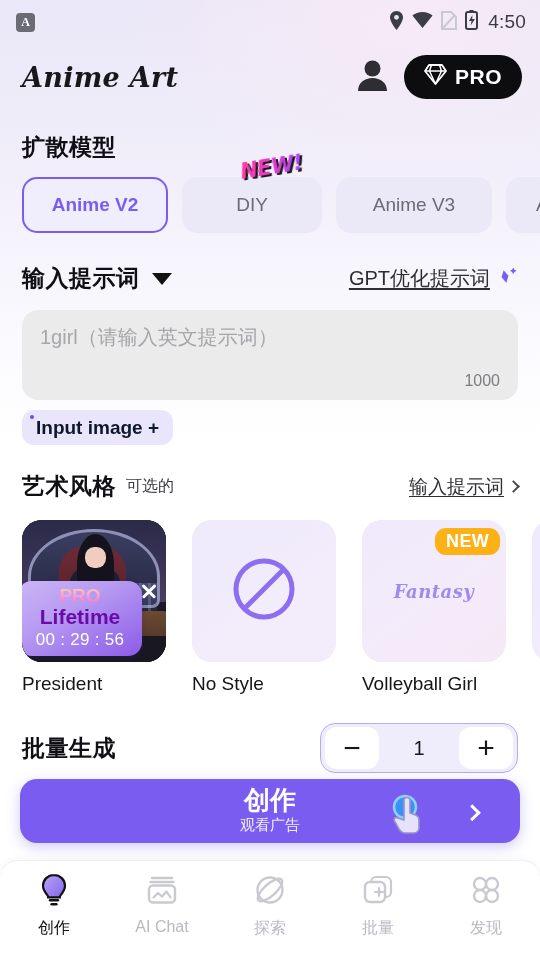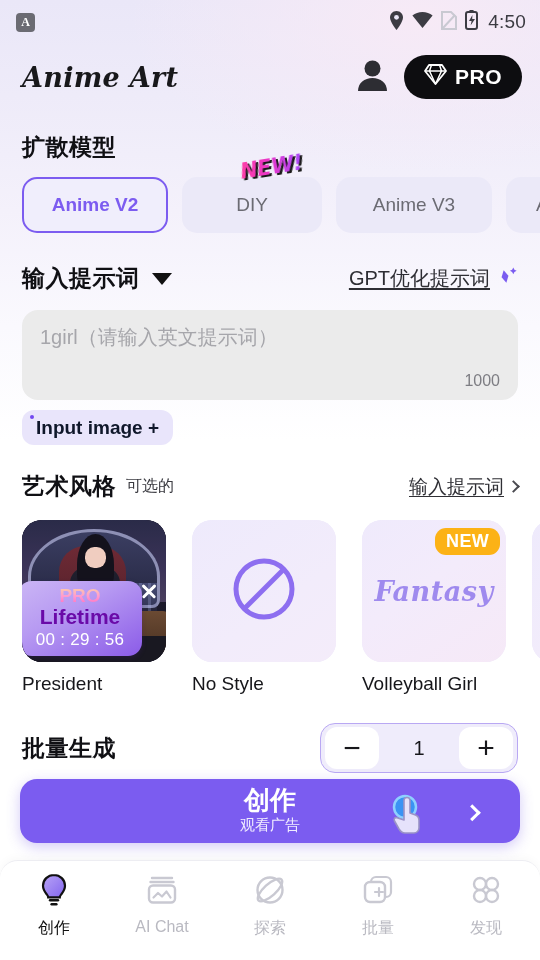--- a/index.html
+++ b/index.html
@@ -218,21 +218,21 @@
   .nostyle-icon {
     position:absolute; left:50%; top:50%; transform:translate(-50%,-50%);
   }
   .card-fantasy {
     position:absolute; inset:0;
     background:linear-gradient(145deg,#efeafc 0%,#f3ebfb 45%,#f6e9f7 100%);
     display:flex; align-items:center; justify-content:center;
   }
   .fantasy-t {
     font-family:"DejaVu Serif", serif; font-style:italic; font-weight:bold;
-    font-size:27px; color:#9f8aee; letter-spacing:.5px;
+    font-size:18px; color:#9f8aee; letter-spacing:.5px;
   }
   .new-badge {
     position:absolute; right:6px; top:8px; background:#fcb216; color:#fff;
     font-size:18px; font-weight:bold; border-radius:11px; padding:3px 11px;
     z-index:3; letter-spacing:.3px;
   }
   .card-plain {
     position:absolute; inset:0;
     background:linear-gradient(145deg,#eeeafc 0%,#f2ecfb 60%,#f4ecfa 100%);
   }

